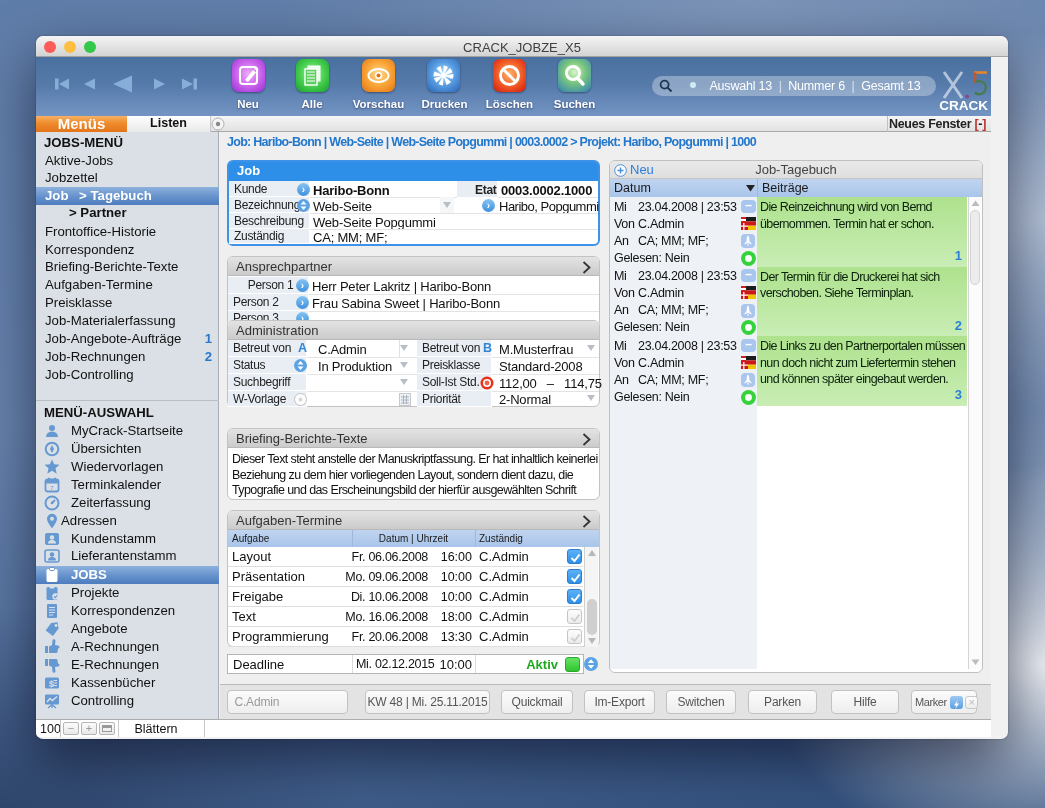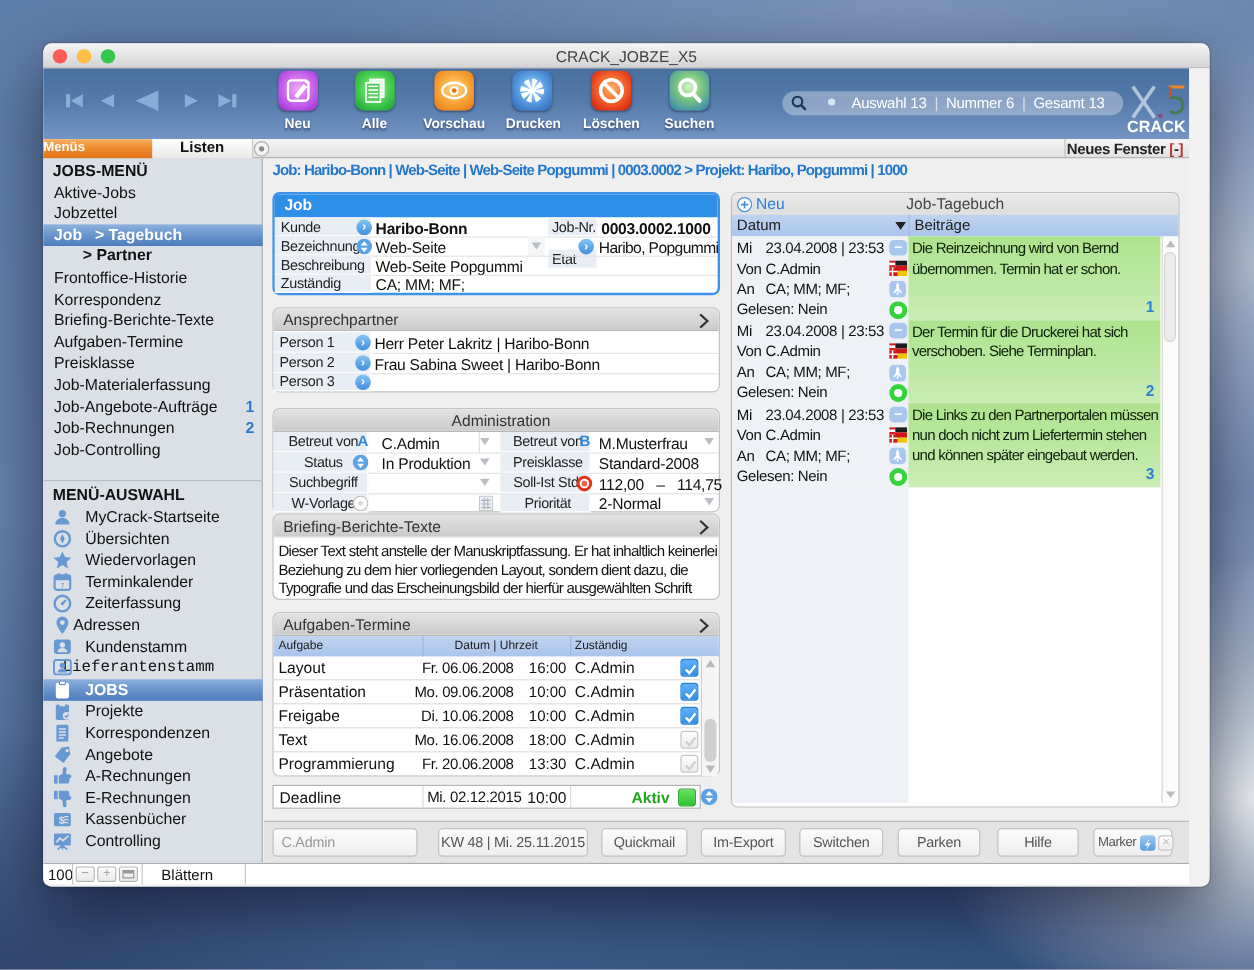--- a/index.html
+++ b/index.html
@@ -24,21 +24,21 @@
 .toolbar{left:0;top:21px;width:955px;height:59px;
  background:linear-gradient(180deg,#49709f 0%,#567bab 48%,#7495c4 100%);}
 .navtri{top:17px;}
 .icon{top:2px;width:33px;height:33px;border-radius:7px;box-shadow:0 1px 2px rgba(0,0,30,.4);}
 .ilabel{top:41px;width:70px;text-align:center;color:#fff;font-weight:bold;font-size:11.5px;text-shadow:0 1px 2px rgba(0,0,40,.5);}
 .pill{left:616px;top:18.5px;width:284px;height:20px;border-radius:10px;background:rgba(255,255,255,.32);
  color:#fff;font-size:12.5px;line-height:20px;letter-spacing:-0.2px;}
 
 .tabbar{left:0;top:80px;width:955px;height:16px;background:linear-gradient(#f5f5f5,#e2e2e2);border-bottom:1px solid #a8a8a8;}
 .tabM{left:0;top:0;width:91px;height:16px;background:linear-gradient(#f7b164,#ee8c2d 45%,#e4741a);
- color:#fff;font-weight:bold;font-size:11px;line-height:15px;}
+ color:#fff;font-weight:bold;font-size:15px;text-align:center;line-height:15px;}
 .tabL{left:91px;top:0;width:84px;height:16px;background:linear-gradient(#fefefe,#e9e9e9);
  color:#111;font-weight:bold;font-size:12.5px;text-align:center;line-height:15px;border-right:1px solid #c8c8c8;}
 .nf{right:5px;top:1px;color:#222;font-weight:bold;font-size:12.5px;letter-spacing:-0.3px;}
 
 .sidebar{left:0;top:96px;width:183px;height:587px;background:#dbe0e6;border-right:1px solid #a7adb5;}
 .si{left:0;width:183px;height:18px;font-size:13.2px;color:#111;line-height:18px;}
 .hl{background:linear-gradient(#8db1dd,#6591cb 55%,#4e7cbe);color:#fff;font-weight:bold;}
 .cnt{position:absolute;right:7px;color:#2a78cc;font-weight:bold;}
 .sic{position:absolute;left:8px;top:1px;width:16px;height:16px;}
 
@@ -235,21 +235,21 @@
         </svg>Zeiterfassung</div>
     <div class="a si" style="top:380px;padding-left:25px;"><svg class="sic" viewBox="0 0 16 16">
           <path d="M8 0.8 a5 5 0 0 1 5 5 c0 3.5-5 9.5-5 9.5 s-5-6-5-9.5 a5 5 0 0 1 5-5z" fill="#6699d2"></path>
           <circle cx="8" cy="5.8" r="2" fill="#dbe0e6"></circle>
         </svg>Adressen</div>
     <div class="a si" style="top:398px;padding-left:35px;"><svg class="sic" viewBox="0 0 16 16">
           <rect x="1" y="2" width="14" height="12" rx="2" fill="#6699d2"></rect>
           <circle cx="8" cy="6.5" r="2.2" fill="#dbe0e6"></circle>
           <path d="M4 12.5 a4 3.5 0 0 1 8 0 z" fill="#dbe0e6"></path>
         </svg>Kundenstamm</div>
-    <div class="a si" style="top:415px;padding-left:16px;font-family:Liberation Mono, monospace;"><svg class="sic" viewBox="0 0 16 16">
+    <div class="a si" style="top:415px;padding-left:35px;"><svg class="sic" viewBox="0 0 16 16">
           <rect x="1" y="2" width="14" height="12" rx="2" fill="none" stroke="#6699d2" stroke-width="1.6"></rect>
           <circle cx="8" cy="6.5" r="2.2" fill="#6699d2"></circle>
           <path d="M4 12.5 a4 3.5 0 0 1 8 0 z" fill="#6699d2"></path>
         </svg>Lieferantenstamm</div>
     <div class="a si hl" style="top:434px;padding-left:35px;"><svg class="sic" viewBox="0 0 16 16">
           <rect x="2.5" y="2" width="11" height="13" rx="1.5" fill="#fff"></rect>
           <rect x="5.5" y="0.5" width="5" height="3" rx="1" fill="#fff" stroke="#6591cb"></rect>
         </svg>JOBS</div>
     <div class="a si" style="top:452px;padding-left:35px;"><svg class="sic" viewBox="0 0 16 16">
           <rect x="2.5" y="2" width="11" height="13" rx="1.5" fill="#6699d2"></rect>
@@ -306,48 +306,48 @@
       <div class="rowline" style="top:35px;"></div>
       <div class="lbl" style="left:0;top:35px;width:81px;height:16px;line-height:16px;">Bezeichnung</div>
       <svg class="a" style="left:68px;top:36.5px;" width="13" height="13">
           <circle cx="6.5" cy="6.5" r="6.5" fill="#5ba3e4"></circle>
           <polygon points="6.5,2 9.5,5.5 3.5,5.5" fill="#fff"></polygon>
           <polygon points="6.5,11 9.5,7.5 3.5,7.5" fill="#fff"></polygon>
         </svg>
       <div class="val" style="left:84px;top:36.5px;">Web-Seite</div>
       <div class="a" style="left:211px;top:35px;width:14px;height:16px;background:#f4f6f8;"></div>
       <div class="dd" style="left:214px;top:40px;"></div>
-      <div class="lbl" style="left:228px;top:46px;width:41px;height:16px;line-height:16px;padding-left:3px;">Etat</div>
+      <div class="lbl" style="left:228px;top:20px;width:41px;height:16px;line-height:16px;padding-left:18px;font-weight:bold;">Etat</div>
       <div class="arr" style="left:253px;top:36.5px;">›</div>
       <div class="val" style="left:270px;top:36.5px;letter-spacing:-0.5px;">Haribo, Popgummi</div>
       <div class="rowline" style="top:51px;"></div>
       <div class="lbl" style="left:0;top:51px;width:81px;height:16px;line-height:16px;">Beschreibung</div>
       <div class="val" style="left:84px;top:52.5px;">Web-Seite Popgummi</div>
       <div class="rowline" style="top:67px;"></div>
       <div class="lbl" style="left:0;top:67px;width:81px;height:15px;line-height:15px;">Zuständig</div>
       <div class="val" style="left:84px;top:67.5px;">CA; MM; MF;</div>
     </div>
 
     <div class="a panel" style="top:124px;height:71px;">
       <div class="phead">Ansprechpartner<span class="chev"><svg width="9" height="13">
               <path d="M1.5 1 L7.5 6.5 L1.5 12" stroke="#333" stroke-width="1.8" fill="none"></path>
             </svg></span></div>
-      <div class="lbl" style="left:0;top:20px;width:81px;height:17px;line-height:17px;">Person 1</div>
+      <div class="lbl" style="left:0;top:20px;width:81px;height:17px;line-height:17px;text-align:center;">Person 1</div>
       <div class="arr" style="left:68px;top:22px;">›</div>
       <div class="val" style="left:84px;top:22px;">Herr Peter Lakritz | Haribo-Bonn</div>
       <div class="rowline" style="top:37px;"></div>
       <div class="lbl" style="left:0;top:37px;width:81px;height:17px;line-height:17px;">Person 2</div>
       <div class="arr" style="left:68px;top:39px;">›</div>
       <div class="val" style="left:84px;top:39px;">Frau Sabina Sweet | Haribo-Bonn</div>
       <div class="rowline" style="top:54px;"></div>
       <div class="lbl" style="left:0;top:54px;width:81px;height:15px;line-height:15px;">Person 3</div>
       <div class="arr" style="left:68px;top:55px;">›</div>
     </div>
 
-    <div class="a panel" style="top:208px;height:87px;text-align:center;">
+    <div class="a panel" style="top:188px;height:87px;">
       <div class="phead">Administration</div>
       <div class="lbl" style="left:0;top:19px;width:79px;height:17px;line-height:17px;">Betreut von</div>
       <div class="a" style="left:70px;top:19px;font-size:12.5px;font-weight:bold;color:#2e86d8;line-height:17px;">A</div>
       <div class="val" style="left:90px;top:21px;">C.Admin</div>
       <div class="a" style="left:171px;top:19px;width:11px;height:17px;border-left:1px solid #e0e0e0;"></div>
       <div class="dd" style="left:172px;top:24px;"></div>
       <div class="lbl" style="left:189px;top:19px;width:75px;height:17px;line-height:17px;">Betreut von</div>
       <div class="a" style="left:255px;top:19px;font-size:12.5px;font-weight:bold;color:#2e86d8;line-height:17px;">B</div>
       <div class="val" style="left:271px;top:21px;">M.Musterfrau</div>
       <div class="dd" style="left:359px;top:24px;"></div>

